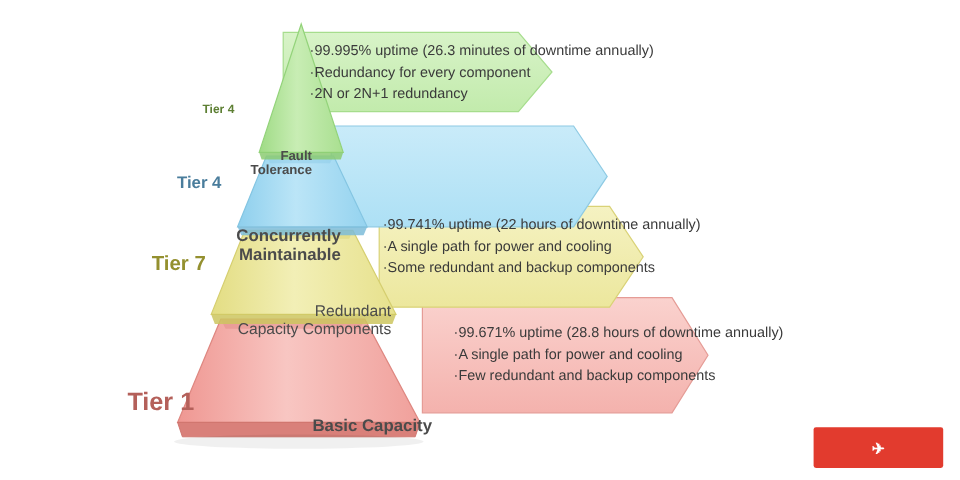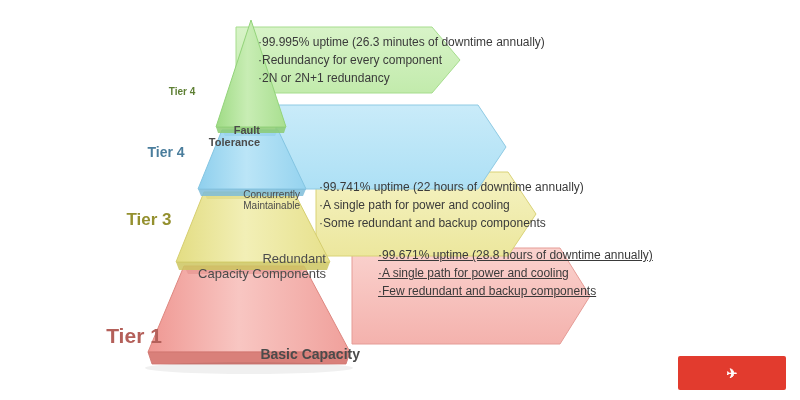--- a/index.html
+++ b/index.html
@@ -51,30 +51,30 @@
     line-height: 1.52;
     white-space: pre-line;
     pointer-events: none;
   }
   
   #t4-label { left: 155px; top: 86px; width: 54px; font-size: 10px; color: #5d7f33; }
   #t4-name  { left: 190px; top: 80px; width: 70px; font-size: 11px; font-weight: bold; }
   #t4-text  { left: 258px; top: 33px; width: 330px; }
   
   #t3-label { left: 130px; top: 145px; width: 72px; font-size: 14px; color: #4a7d9c; }
-  #t3-name  { left: 200px; top: 145px; width: 100px; font-size: 10px; font-weight: normal; }
+  #t3-name  { left: 184px; top: 145px; width: 100px; font-size: 14px; font-weight: bold; }
   #t3-text  { left: 298px; top: 111px; width: 340px; }
   
   #t2-label { left: 106px; top: 210px; width: 86px; font-size: 17px; color: #94902f; }
   #t2-name  { left: 196px; top: 208px; width: 130px; font-size: 13px; font-weight: normal; }
   #t2-text  { left: 319px; top: 178px; width: 350px; }
   
   #t1-label { left: 78px; top: 289px; width: 112px; font-size: 21px; color: #b4605a; margin-top: 35px; }
   #t1-name  { left: 200px; top: 303px; width: 160px; font-size: 14px; font-weight: bold; }
-  #t1-text  { left: 378px; top: 246px; width: 350px; text-decoration: underline; }
+  #t1-text  { left: 378px; top: 268px; width: 350px; }
 
   
   #watermark {
     position: absolute;
     right: 14px;
     bottom: 10px;
     width: 108px;
     height: 34px;
     background: #e23b2e;
     border-radius: 2px;
@@ -174,21 +174,21 @@
   </svg>
 
   <div class="tier-label" id="t4-label">Tier 4</div>
   <div class="tier-name" id="t4-name">Fault
 Tolerance</div>
 
   <div class="tier-label" id="t3-label">Tier 4</div>
   <div class="tier-name" id="t3-name">Concurrently
 Maintainable</div>
 
-  <div class="tier-label" id="t2-label">Tier 3</div>
+  <div class="tier-label" id="t2-label">Tier 7</div>
   <div class="tier-name" id="t2-name">Redundant
 Capacity Components</div>
 
   <div class="tier-label" id="t1-label">Tier 1</div>
   <div class="tier-name" id="t1-name">Basic Capacity</div>
 
   <div class="callout-text" id="t4-text">·99.995% uptime (26.3 minutes of downtime annually)
 ·Redundancy for every component
 ·2N or 2N+1 redundancy</div>
   <div class="callout-text" id="t2-text">·99.741% uptime (22 hours of downtime annually)

